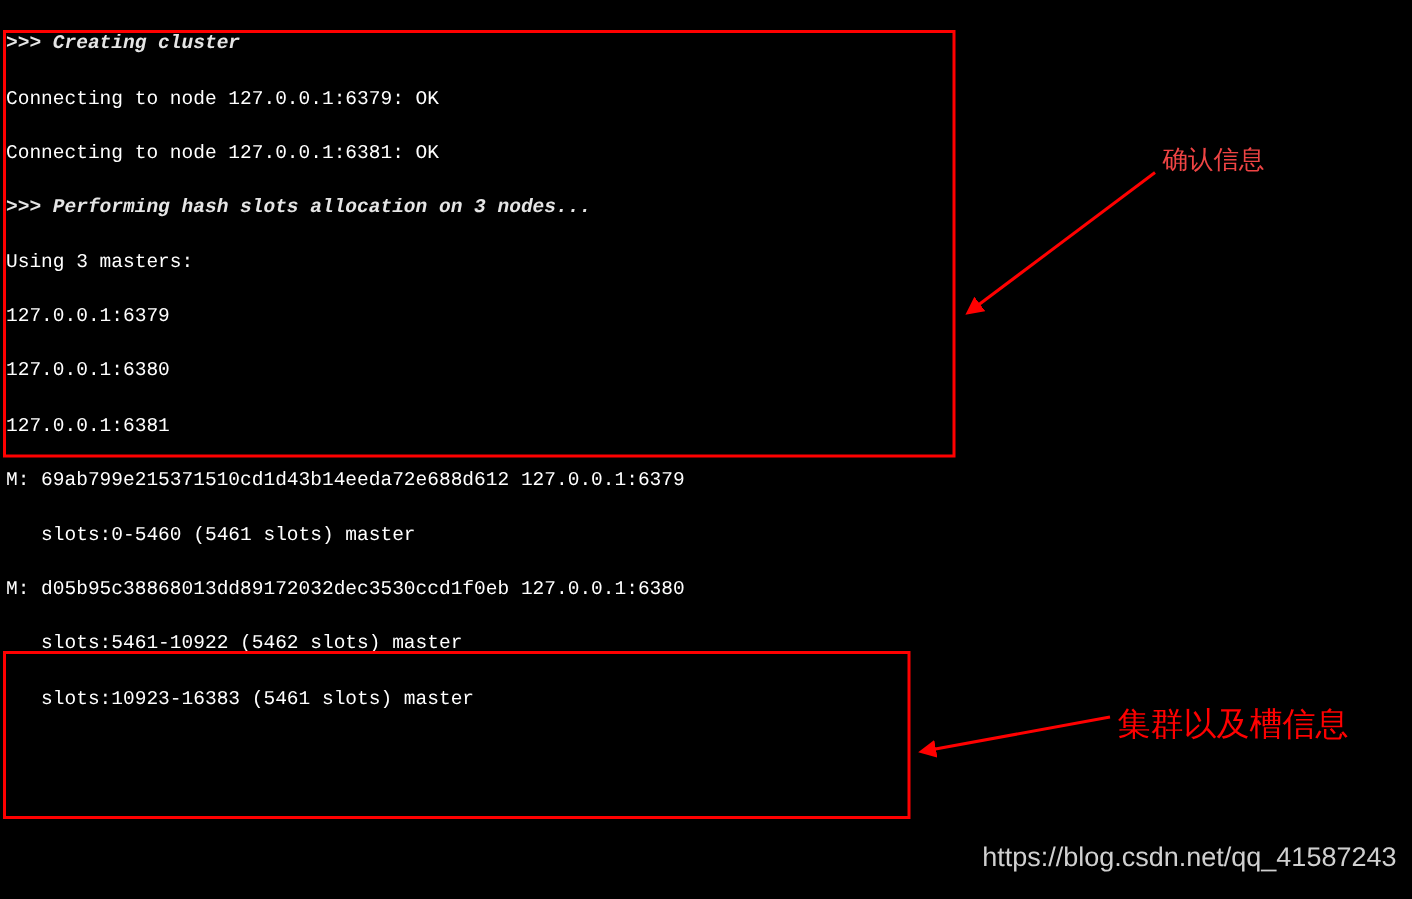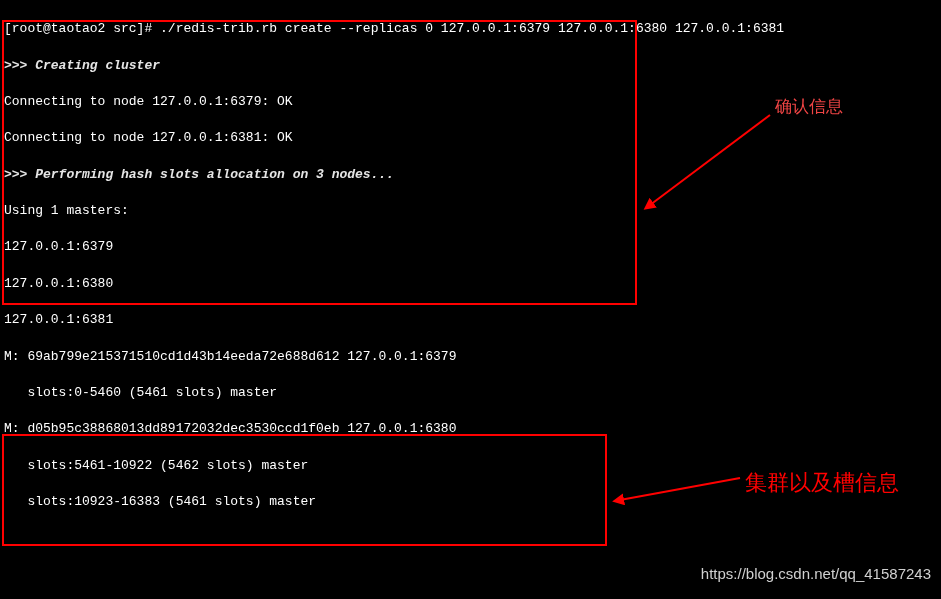--- a/index.html
+++ b/index.html
@@ -64,33 +64,32 @@
       left: 610px;
       top: 460px;
       pointer-events: none;
     }
     .watermark {
       position: absolute;
       right: 10px;
       bottom: 15px;
       color: #d0d0d0;
       font-family: Arial, sans-serif;
-      font-size: 15px;
+      font-size: 18px;
     }
   </style>
 </head>
 <body>
 
 <div class="terminal">
-<div>[root@taotao2 src]# ./redis-trib.rb create --replicas 0 127.0.0.1:6379 127.0.0.1:6380 127.0.0.1:6381</div>
 <div class="bold">&gt;&gt;&gt; Creating cluster</div>
 <div>Connecting to node 127.0.0.1:6379: OK</div>
 <div>Connecting to node 127.0.0.1:6381: OK</div>
 <div class="bold">&gt;&gt;&gt; Performing hash slots allocation on 3 nodes...</div>
-<div>Using 1 masters:</div>
+<div>Using 3 masters:</div>
 <div>127.0.0.1:6379</div>
 <div>127.0.0.1:6380</div>
 <div>127.0.0.1:6381</div>
 <div>M: 69ab799e215371510cd1d43b14eeda72e688d612 127.0.0.1:6379</div>
 <div>   slots:0-5460 (5461 slots) master</div>
 <div>M: d05b95c38868013dd89172032dec3530ccd1f0eb 127.0.0.1:6380</div>
 <div>   slots:5461-10922 (5462 slots) master</div>
 <div>   slots:10923-16383 (5461 slots) master</div>
 
 

